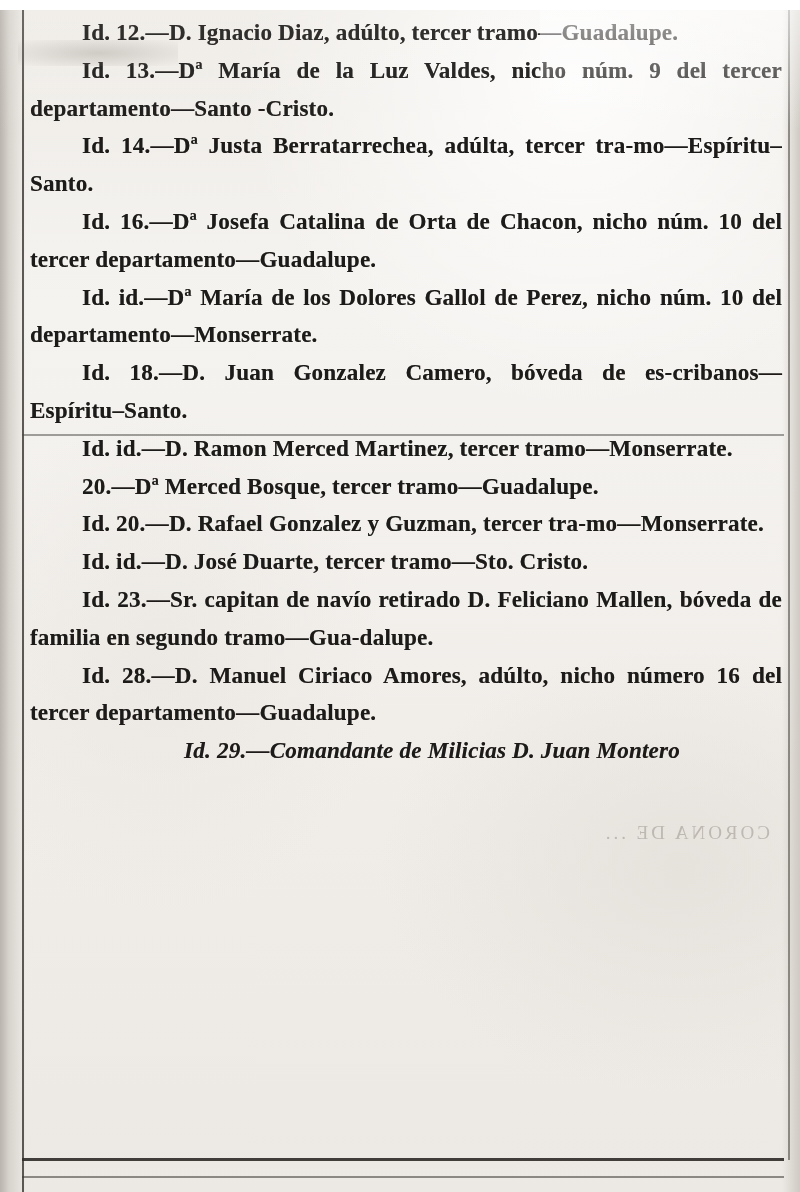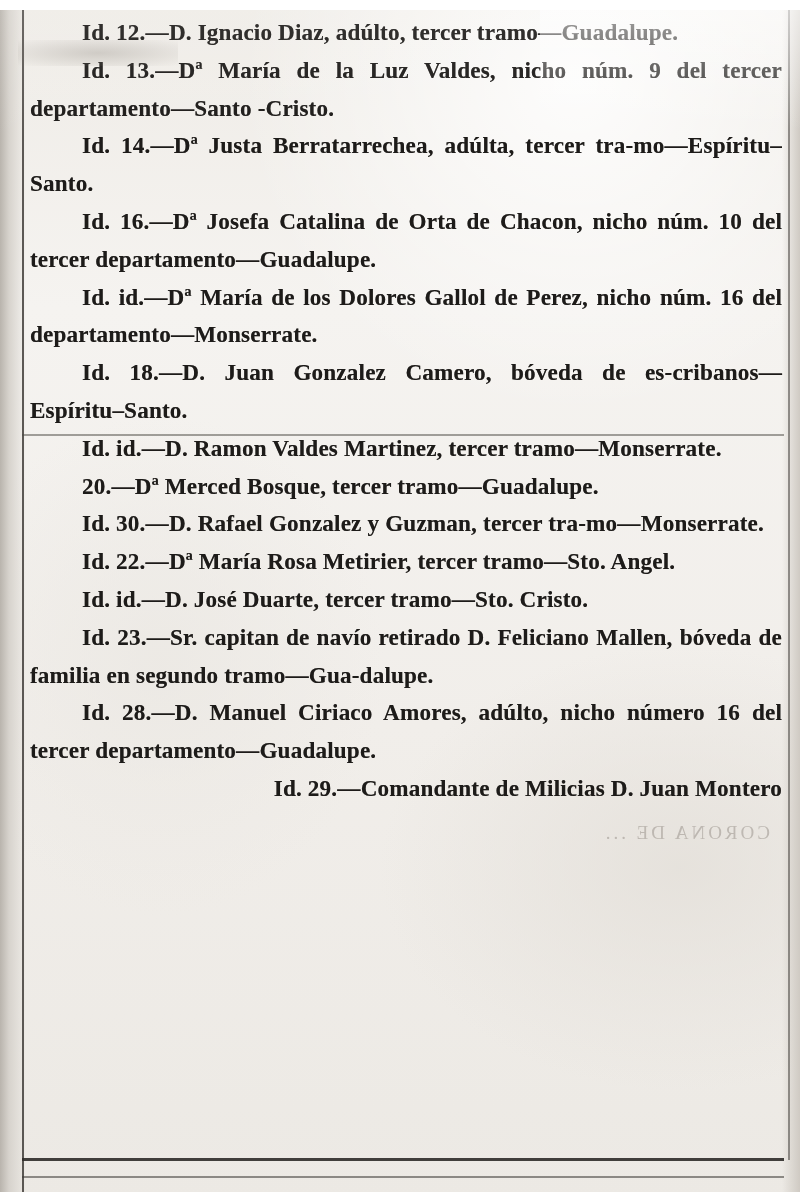--- a/index.html
+++ b/index.html
@@ -102,21 +102,22 @@
     color: #1d1b19;
     text-indent: 52px;
     text-align: justify;
     text-justify: inter-word;
     margin: 0;
     letter-spacing: 0.15px;
     font-weight: 600;
     text-shadow: 0 0 0.6px rgba(40,38,35,0.55);
   }
   .entry:last-child {
-    text-align: right;
+    text-align: center;
+    font-style: italic;
   }
   
   #ink-fade-1 {
     position: absolute;
     left: 0; top: 0; width: 800px; height: 130px;
     background: linear-gradient(180deg, rgba(255,255,255,0.10), rgba(255,255,255,0));
     pointer-events: none;
   }
   #ink-fade-2 {
     position: absolute;
@@ -141,26 +142,25 @@
   <div id="right-edge-shadow"></div>
   <div id="col-rule-left"></div>
   <div id="col-rule-right"></div>
   <div id="rule-mid"></div>
 
   <div id="text-column">
     <p class="entry">Id. 12.—D. Ignacio Diaz, adúlto, tercer tramo—Guadalupe.</p>
     <p class="entry">Id. 13.—Dª María de la Luz Valdes, nicho núm. 9 del tercer departamento—Santo -Cristo.</p>
     <p class="entry">Id. 14.—Dª Justa Berratarrechea, adúlta, tercer tra-mo—Espíritu–Santo.</p>
     <p class="entry">Id. 16.—Dª Josefa Catalina de Orta de Chacon, nicho núm. 10 del tercer departamento—Guadalupe.</p>
-    <p class="entry">Id. id.—Dª María de los Dolores Gallol de Perez, nicho núm. 16 del departamento—Monserrate.</p>
+    <p class="entry">Id. id.—Dª María de los Dolores Gallol de Perez, nicho núm. 10 del departamento—Monserrate.</p>
     <p class="entry">Id. 18.—D. Juan Gonzalez Camero, bóveda de es-cribanos—Espíritu–Santo.</p>
-    <p class="entry">Id. id.—D. Ramon Valdes Martinez, tercer tramo—Monserrate.</p>
+    <p class="entry">Id. id.—D. Ramon Merced Martinez, tercer tramo—Monserrate.</p>
     <p class="entry">20.—Dª Merced Bosque, tercer tramo—Guadalupe.</p>
-    <p class="entry">Id. 30.—D. Rafael Gonzalez y Guzman, tercer tra-mo—Monserrate.</p>
-    <p class="entry">Id. 22.—Dª María Rosa Metirier, tercer tramo—Sto. Angel.</p>
+    <p class="entry">Id. 20.—D. Rafael Gonzalez y Guzman, tercer tra-mo—Monserrate.</p>
     <p class="entry">Id. id.—D. José Duarte, tercer tramo—Sto. Cristo.</p>
     <p class="entry">Id. 23.—Sr. capitan de navío retirado D. Feliciano Mallen, bóveda de familia en segundo tramo—Gua-dalupe.</p>
     <p class="entry">Id. 28.—D. Manuel Ciriaco Amores, adúlto, nicho número 16 del tercer departamento—Guadalupe.</p>
     <p class="entry">Id. 29.—Comandante de Milicias D. Juan Montero</p>
   </div>
 
   <div id="ghost-text">CORONA DE ...</div>
 
   <div id="ink-fade-1"></div>
   <div id="ink-fade-2"></div>

